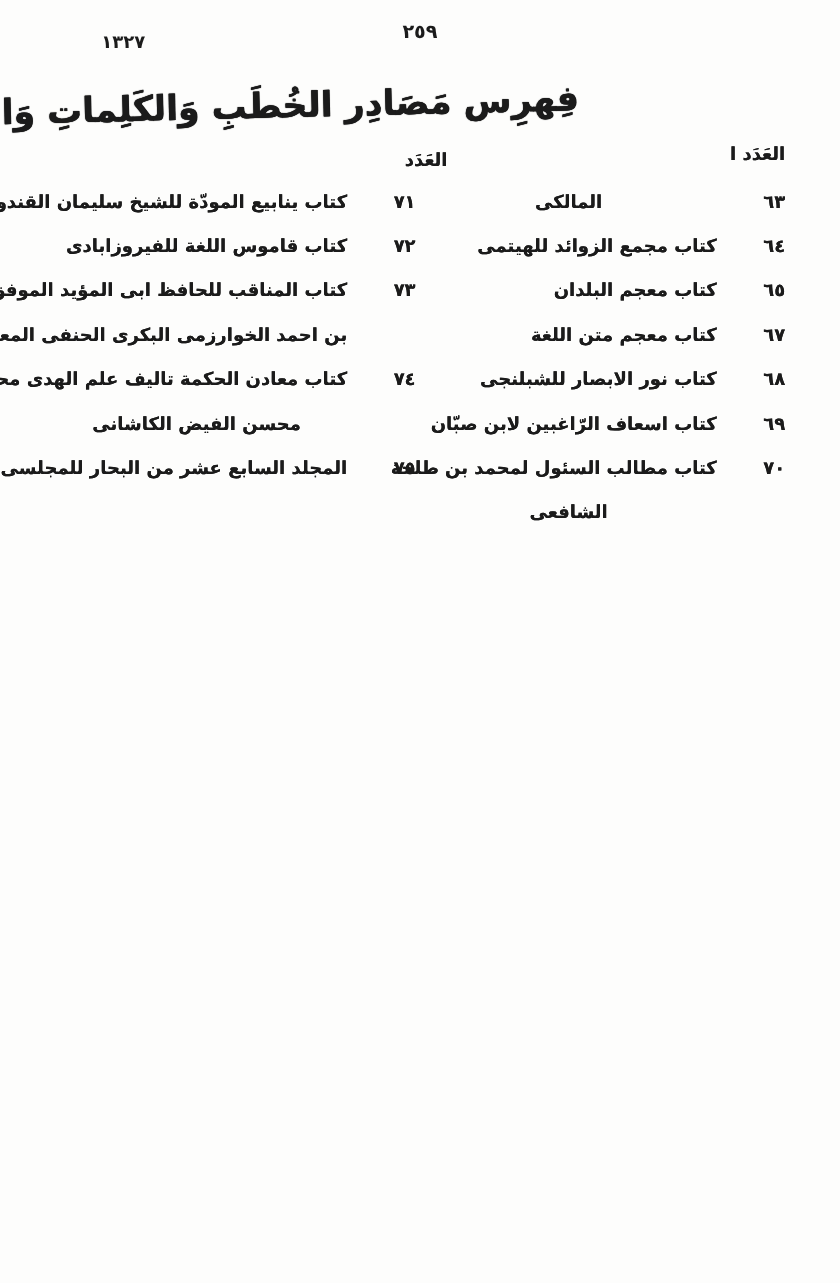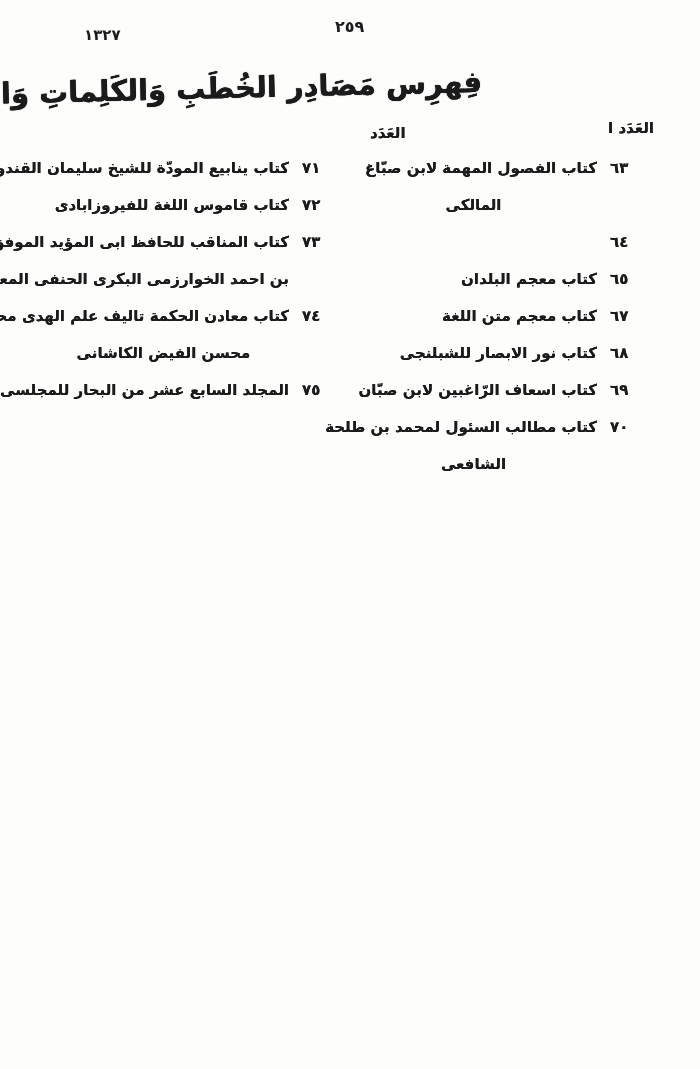--- a/index.html
+++ b/index.html
@@ -33,34 +33,34 @@
     line-height:58px;
   }
   
   .colhead{
     position:absolute;
     font-size:15px;font-weight:bold;
     direction:rtl;white-space:nowrap;
     text-shadow:0 0 0.4px #1b1b1b;
   }
   .colhead.right{top:119px;right:46px;}
-  .colhead.left{top:124px;left:337px;margin-left:33px;}
+  .colhead.left{top:124px;left:337px;}
   
   .col{
     position:absolute;top:150px;
     direction:rtl;
     font-size:15px;font-weight:bold;
     text-shadow:0 0 0.35px #1b1b1b;
   }
   .col.rightcol{right:46px;width:304px;}
   .col.leftcol{left:38px;width:308px;}
   .entry{display:flex;column-gap:13px;align-items:flex-start;}
   .num{
     width:44px;flex:0 0 44px;
-    text-align:left;
+    text-align:right;
     letter-spacing:2px;
     direction:ltr;
     line-height:37px;
     white-space:nowrap;
   }
   .lines{flex:1 1 auto;min-width:0;}
   .line{
     line-height:37px;
     text-align:right;
     white-space:nowrap;
@@ -78,27 +78,29 @@
 <div class="title">فِهرِس مَصَادِر الخُطَبِ وَالكَلِماتِ وَالوَصَايَا وَالكُتُبِ في هَذا الكِتاب</div>
 
 <div class="colhead right">العَدَد ا</div>
 <div class="colhead left">العَدَد</div>
 
 <div class="col rightcol">
 
   <div class="entry">
     <span class="num">٦٣</span>
     <div class="lines">
-      <div class="line">كتاب الفصول المهمة لابن صبّاغ</div>
       <div class="line center">المالكى</div>
     </div>
   </div>
 
   <div class="entry">
     <span class="num">٦٤</span>
+    <div class="lines">
+      <div class="line">كتاب مجمع الزوائد للهيتمى</div>
+    </div>
   </div>
 
   <div class="entry">
     <span class="num">٦٥</span>
     <div class="lines">
       <div class="line">كتاب معجم البلدان</div>
     </div>
   </div>
 
   <div class="entry">

